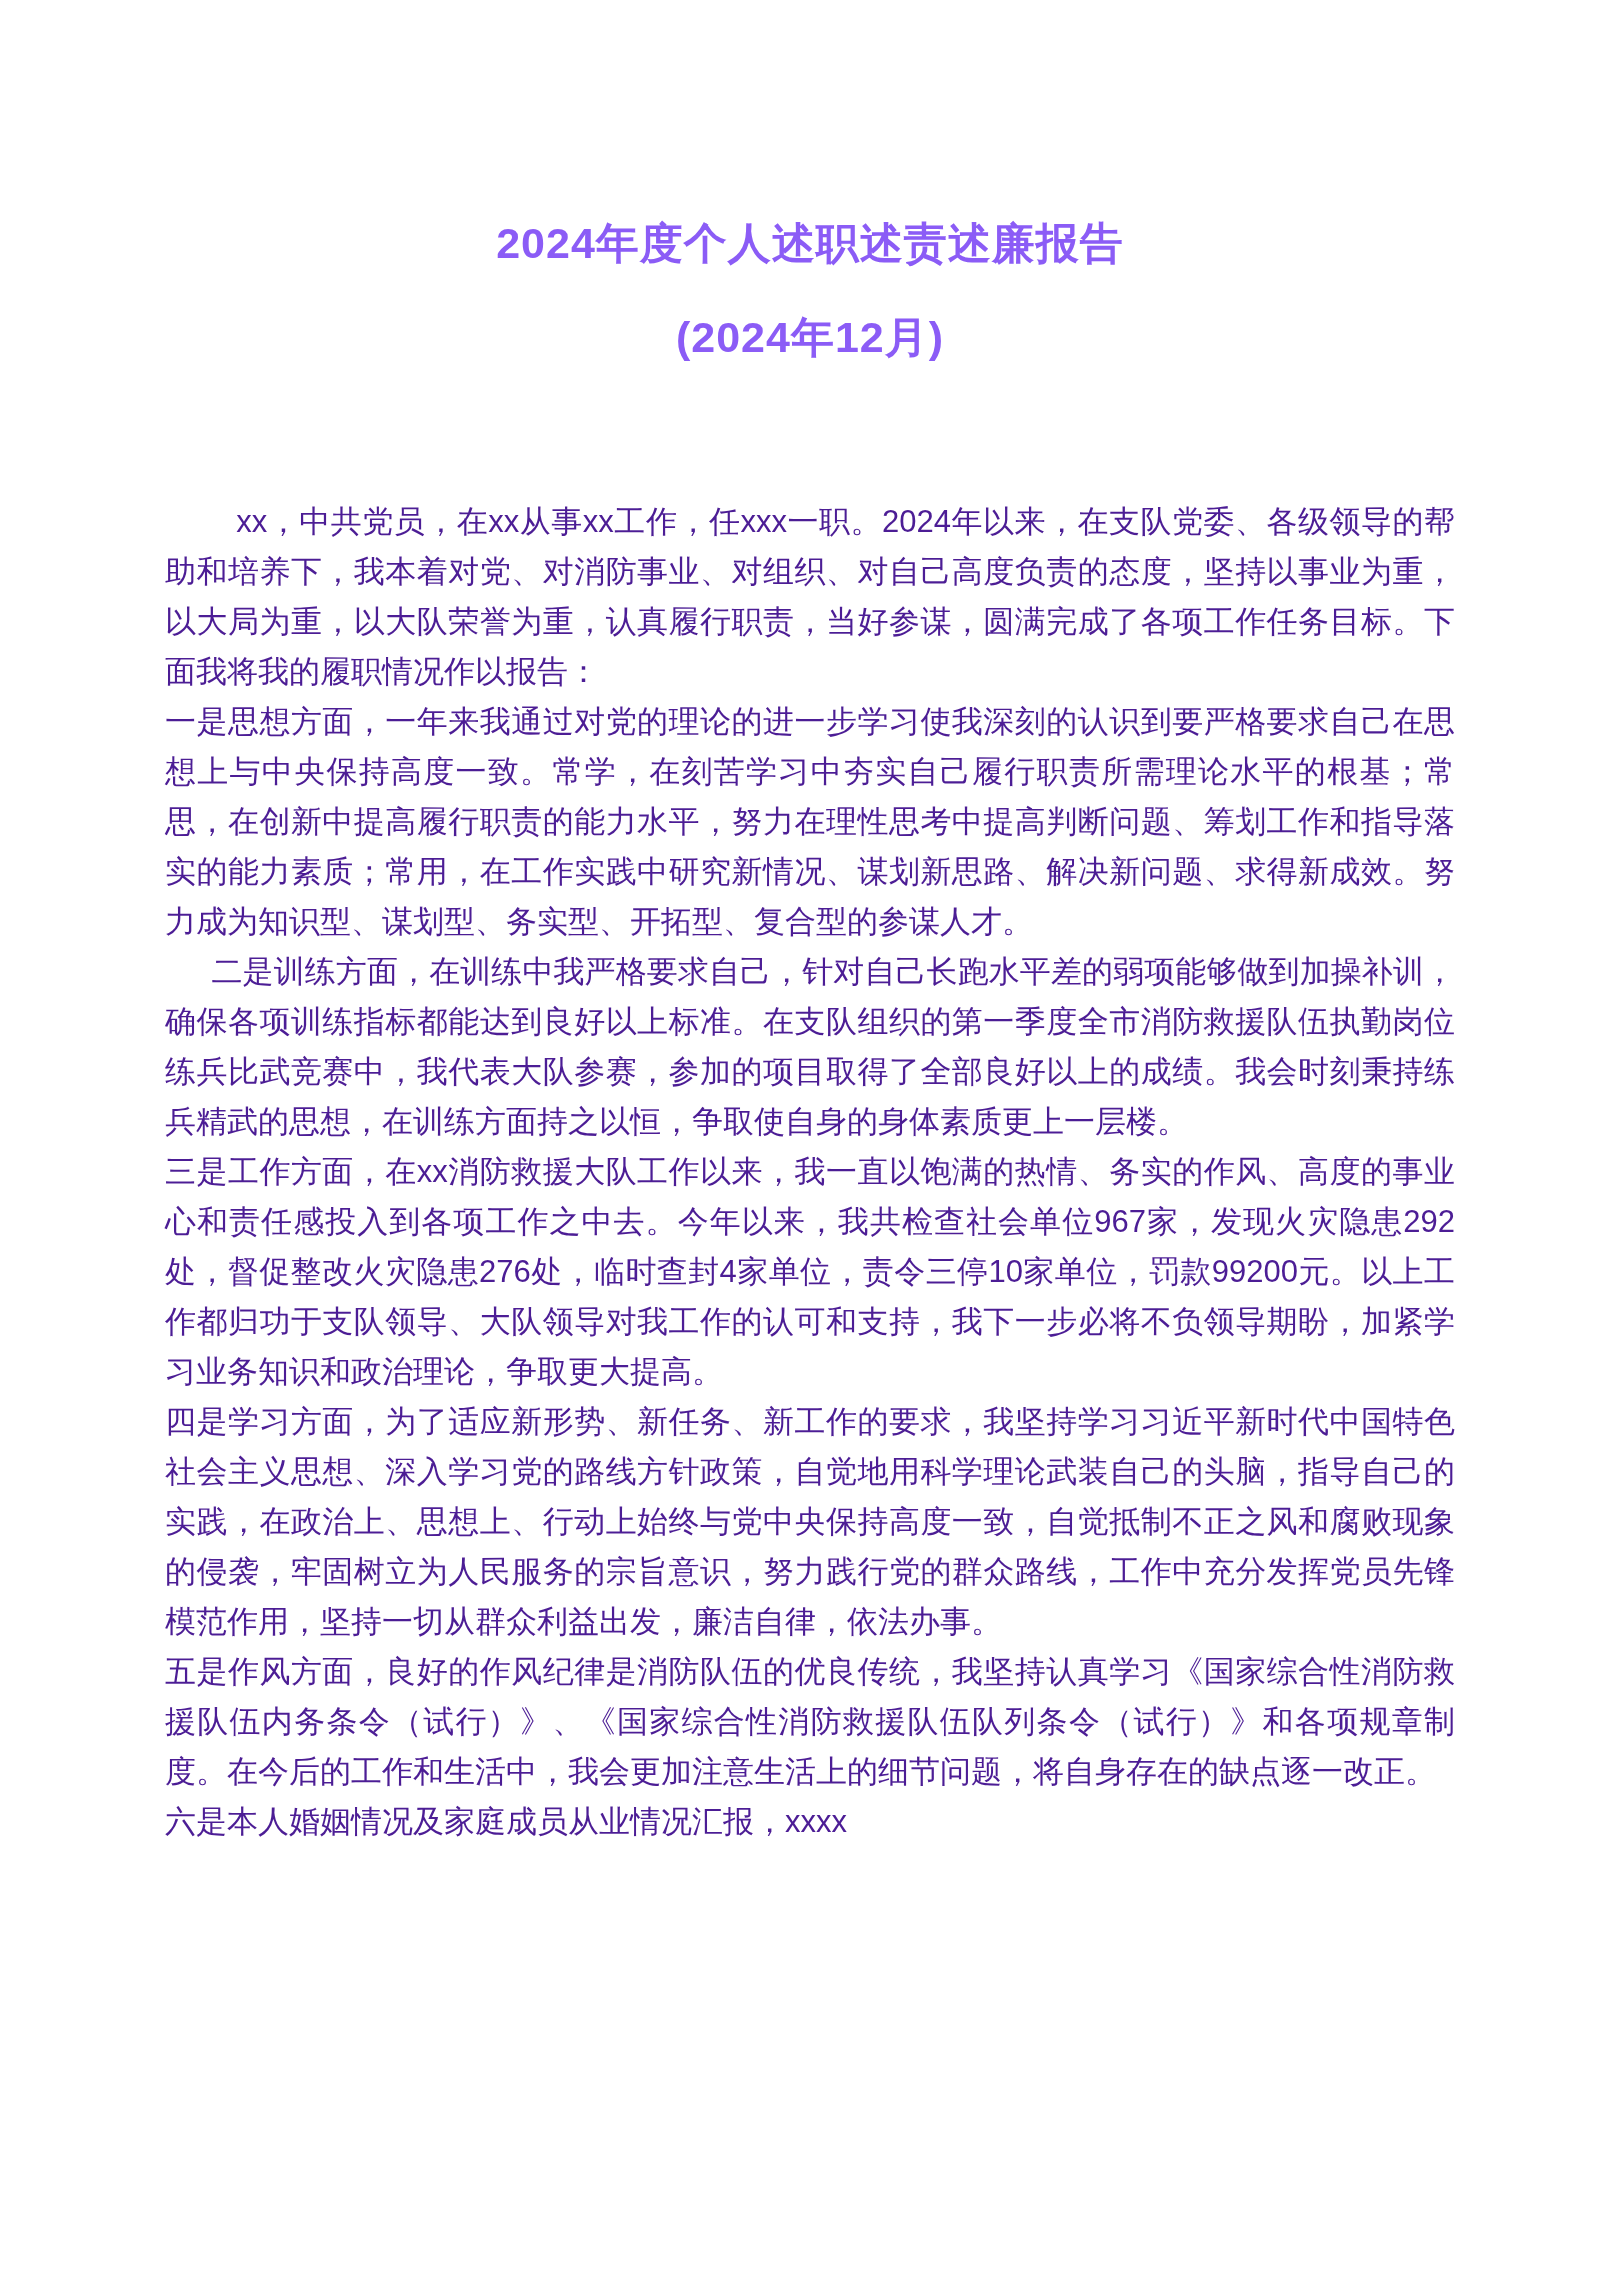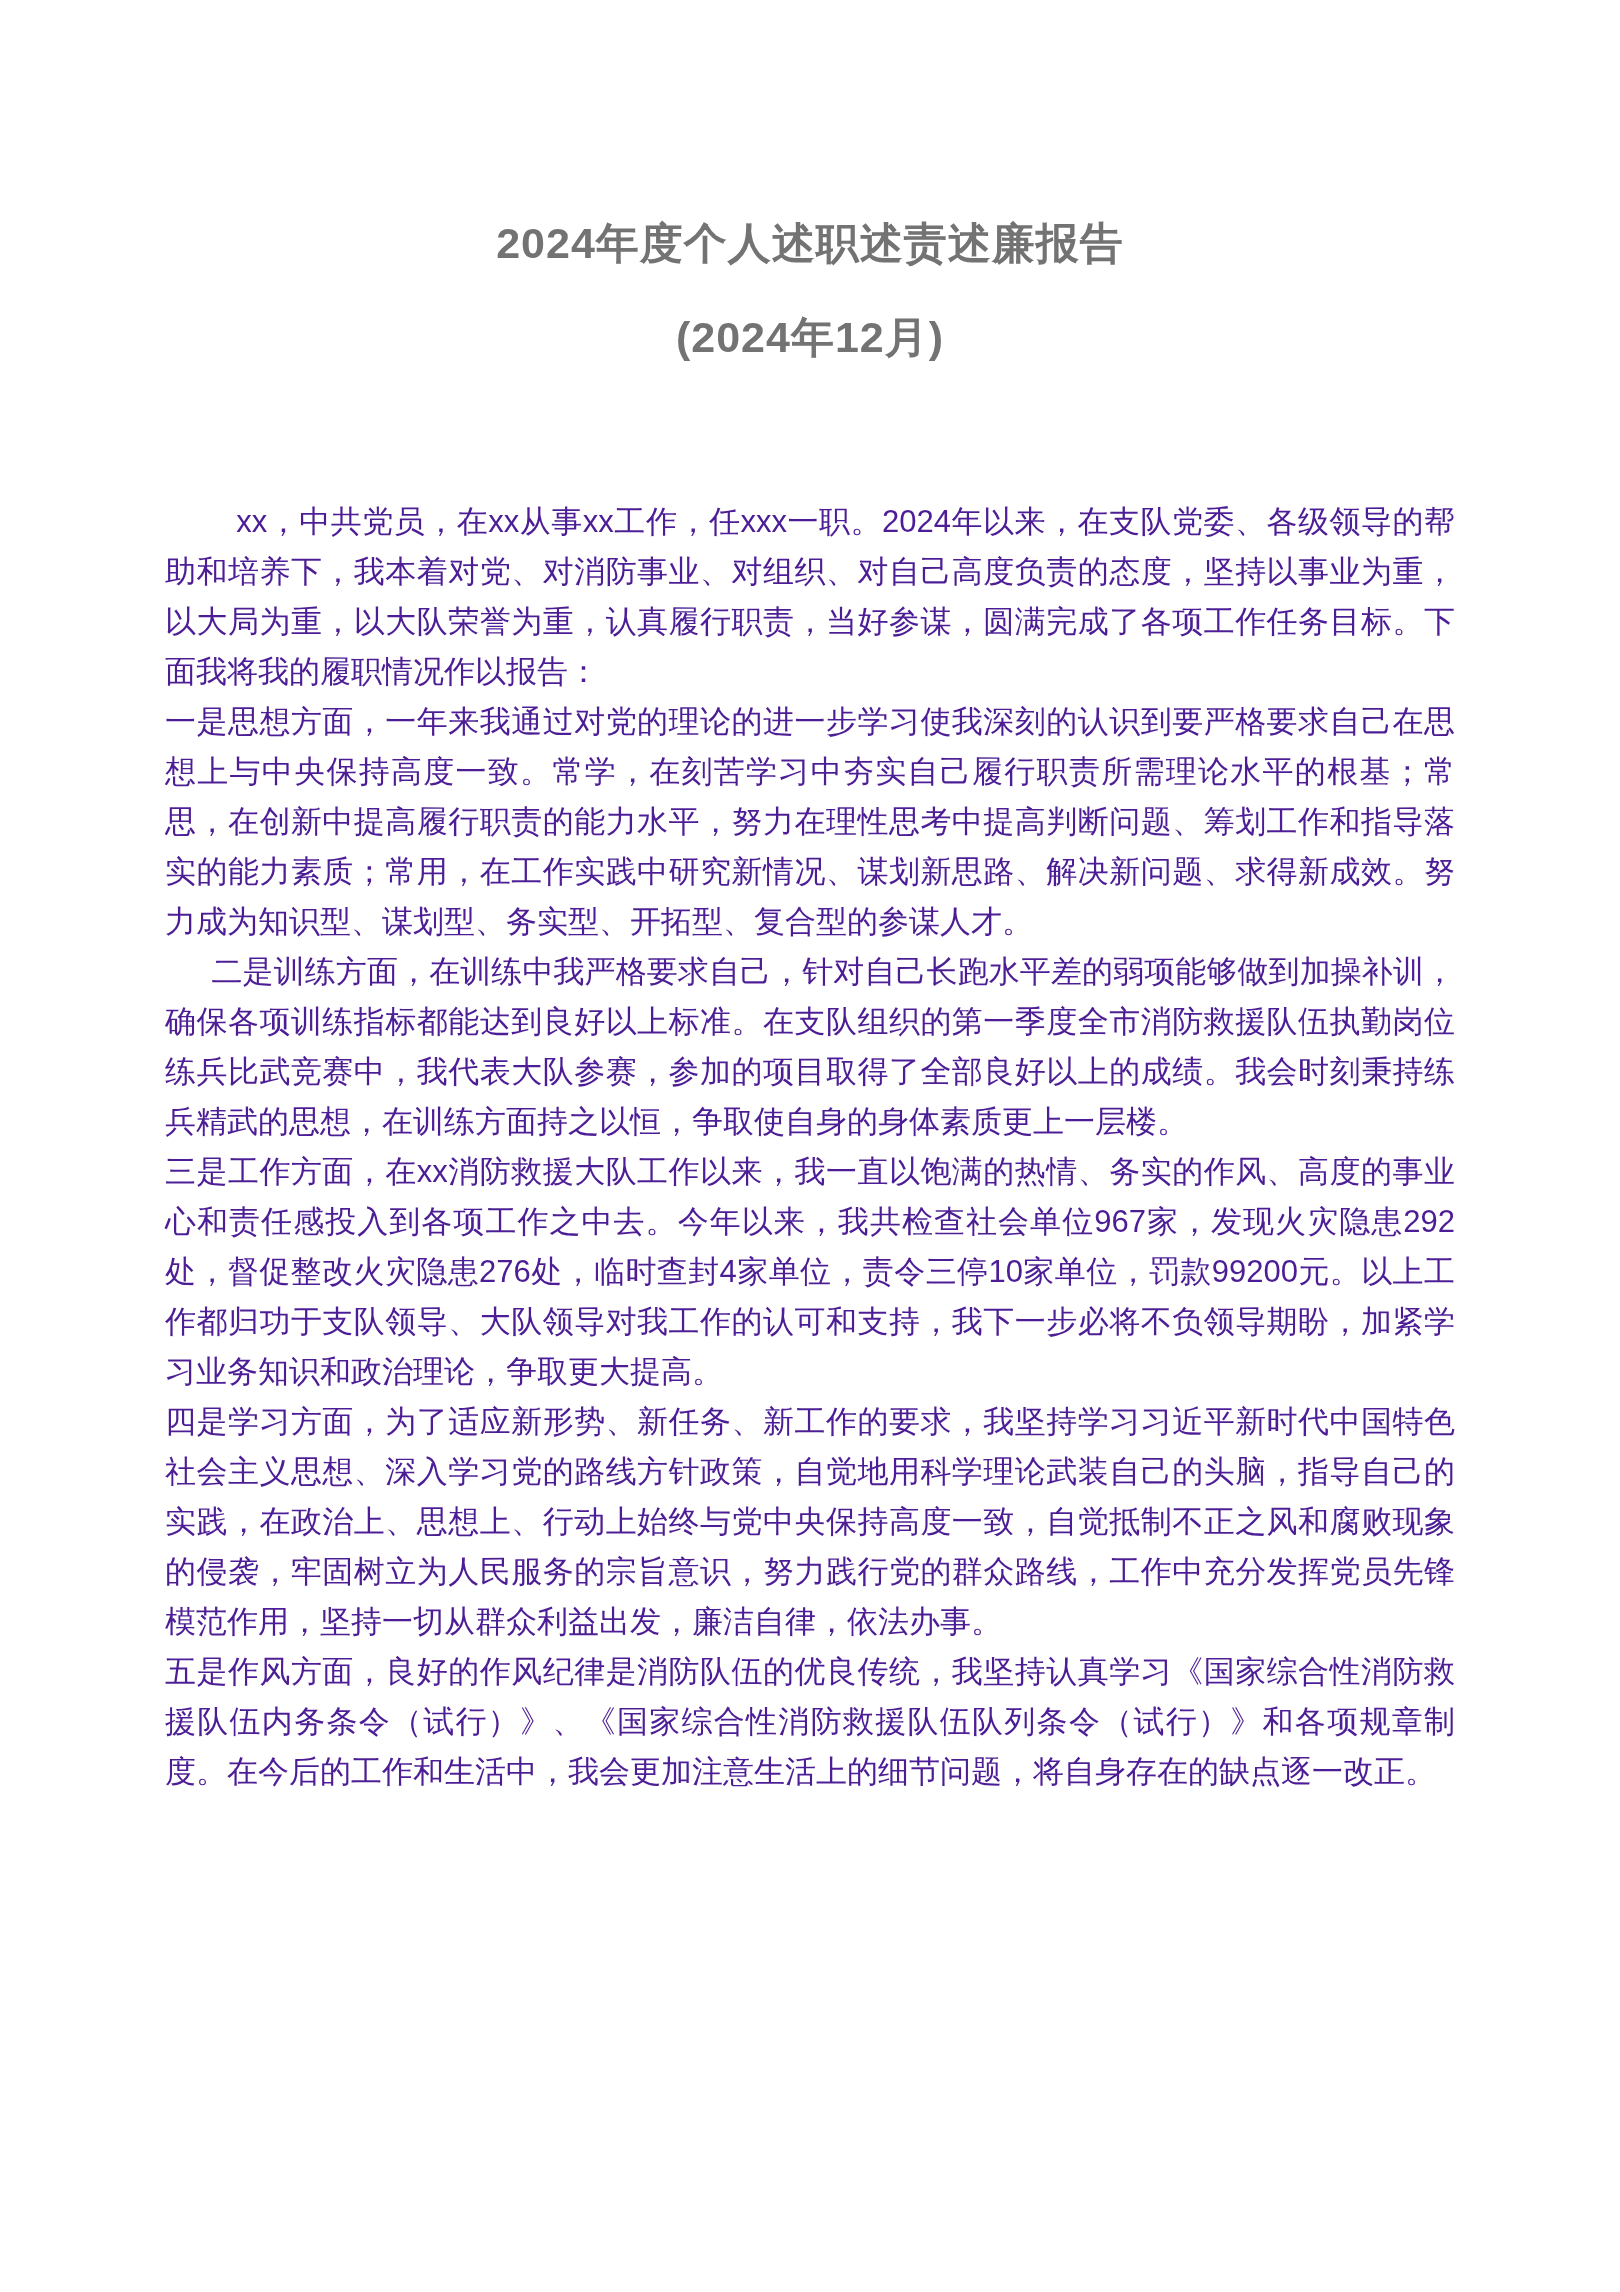--- a/index.html
+++ b/index.html
@@ -21,21 +21,21 @@
   }
   .title-block {
     text-align: center;
   }
   .title-line {
     font-size: 43px;
     font-weight: bold;
     line-height: 45px;
     margin: 0 0 49px 0;
     letter-spacing: 1px;
-    color: #737373;
+    color: #8b5cf6;
   }
   .body-block {
     margin-top: 137px;
   }
   .body-block p {
     margin: 0;
     font-size: 31px;
     line-height: 50px;
     text-align: justify;
     text-justify: inter-ideograph;
@@ -54,15 +54,16 @@
     <h3 class="title-line">(2024年12月)</h3>
   </div>
 
   <div class="body-block">
     <p class="indent-2">xx，中共党员，在xx从事xx工作，任xxx一职。2024年以来，在支队党委、各级领导的帮助和培养下，我本着对党、对消防事业、对组织、对自己高度负责的态度，坚持以事业为重，以大局为重，以大队荣誉为重，认真履行职责，当好参谋，圆满完成了各项工作任务目标。下面我将我的履职情况作以报告：</p>
     <p>一是思想方面，一年来我通过对党的理论的进一步学习使我深刻的认识到要严格要求自己在思想上与中央保持高度一致。常学，在刻苦学习中夯实自己履行职责所需理论水平的根基；常思，在创新中提高履行职责的能力水平，努力在理性思考中提高判断问题、筹划工作和指导落实的能力素质；常用，在工作实践中研究新情况、谋划新思路、解决新问题、求得新成效。努力成为知识型、谋划型、务实型、开拓型、复合型的参谋人才。</p>
     <p class="indent-1">二是训练方面，在训练中我严格要求自己，针对自己长跑水平差的弱项能够做到加操补训，确保各项训练指标都能达到良好以上标准。在支队组织的第一季度全市消防救援队伍执勤岗位练兵比武竞赛中，我代表大队参赛，参加的项目取得了全部良好以上的成绩。我会时刻秉持练兵精武的思想，在训练方面持之以恒，争取使自身的身体素质更上一层楼。</p>
     <p>三是工作方面，在xx消防救援大队工作以来，我一直以饱满的热情、务实的作风、高度的事业心和责任感投入到各项工作之中去。今年以来，我共检查社会单位967家，发现火灾隐患292处，督促整改火灾隐患276处，临时查封4家单位，责令三停10家单位，罚款99200元。以上工作都归功于支队领导、大队领导对我工作的认可和支持，我下一步必将不负领导期盼，加紧学习业务知识和政治理论，争取更大提高。</p>
     <p>四是学习方面，为了适应新形势、新任务、新工作的要求，我坚持学习习近平新时代中国特色社会主义思想、深入学习党的路线方针政策，自觉地用科学理论武装自己的头脑，指导自己的实践，在政治上、思想上、行动上始终与党中央保持高度一致，自觉抵制不正之风和腐败现象的侵袭，牢固树立为人民服务的宗旨意识，努力践行党的群众路线，工作中充分发挥党员先锋模范作用，坚持一切从群众利益出发，廉洁自律，依法办事。</p>
     <p>五是作风方面，良好的作风纪律是消防队伍的优良传统，我坚持认真学习《国家综合性消防救援队伍内务条令（试行）》、《国家综合性消防救援队伍队列条令（试行）》和各项规章制度。在今后的工作和生活中，我会更加注意生活上的细节问题，将自身存在的缺点逐一改正。</p>
+    <p>六是本人婚姻情况及家庭成员从业情况汇报，xxxx</p>
   </div>
 </div>
 
 
 </body></html>

